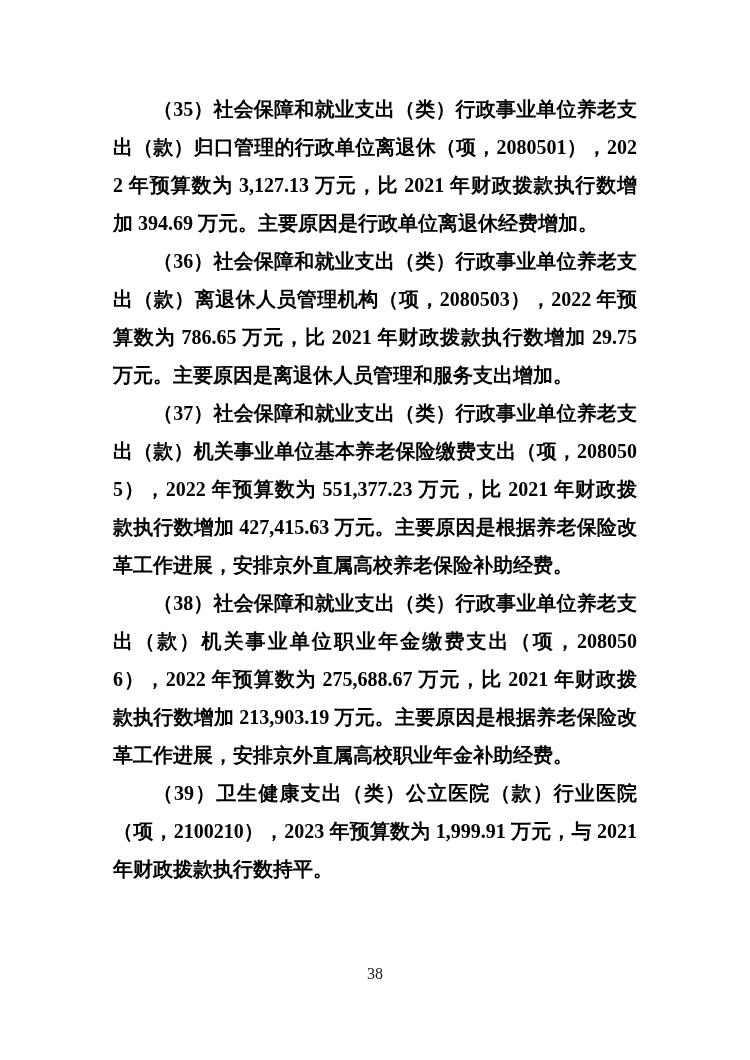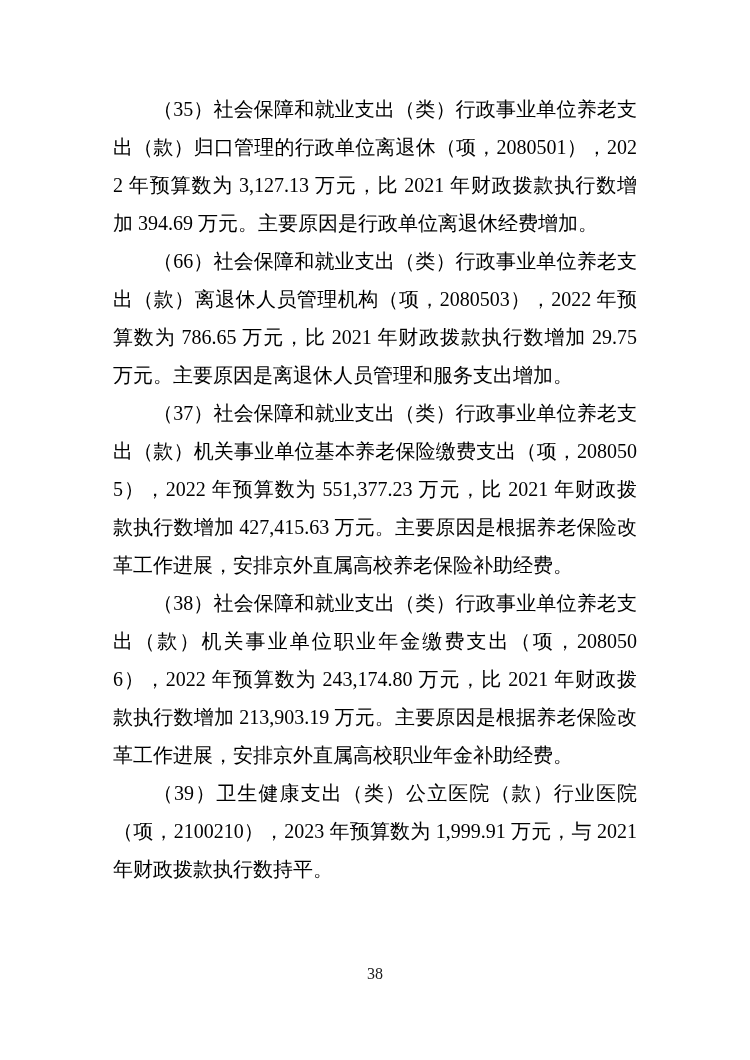--- a/index.html
+++ b/index.html
@@ -32,38 +32,39 @@
   .content p {
     margin: 0;
     padding: 0;
     font-size: 20px;
     line-height: 38px;
     text-align: justify;
     text-justify: inter-ideograph;
     text-indent: 2em;
     word-break: break-all;
     color: #000000;
+    font-weight: bold;
   }
   .page-number {
     position: absolute;
     left: 0;
     top: 966px;
     width: 750px;
     text-align: center;
     font-size: 16px;
     line-height: 16px;
     color: #1a1a1a;
     font-family: "Liberation Serif", "DejaVu Serif", serif;
   }
 </style>
 </head>
 <body>
 
 <div class="page">
   <div class="content">
     <p>（35）社会保障和就业支出（类）行政事业单位养老支出（款）归口管理的行政单位离退休（项，2080501），2022 年预算数为 3,127.13 万元，比 2021 年财政拨款执行数增加 394.69 万元。主要原因是行政单位离退休经费增加。</p>
-    <p>（66）社会保障和就业支出（类）行政事业单位养老支出（款）离退休人员管理机构（项，2080503），2022 年预算数为 786.65 万元，比 2021 年财政拨款执行数增加 29.75 万元。主要原因是离退休人员管理和服务支出增加。</p>
+    <p>（36）社会保障和就业支出（类）行政事业单位养老支出（款）离退休人员管理机构（项，2080503），2022 年预算数为 786.65 万元，比 2021 年财政拨款执行数增加 29.75 万元。主要原因是离退休人员管理和服务支出增加。</p>
     <p>（37）社会保障和就业支出（类）行政事业单位养老支出（款）机关事业单位基本养老保险缴费支出（项，2080505），2022 年预算数为 551,377.23 万元，比 2021 年财政拨款执行数增加 427,415.63 万元。主要原因是根据养老保险改革工作进展，安排京外直属高校养老保险补助经费。</p>
-    <p>（38）社会保障和就业支出（类）行政事业单位养老支出（款）机关事业单位职业年金缴费支出（项，2080506），2022 年预算数为 243,174.80 万元，比 2021 年财政拨款执行数增加 213,903.19 万元。主要原因是根据养老保险改革工作进展，安排京外直属高校职业年金补助经费。</p>
+    <p>（38）社会保障和就业支出（类）行政事业单位养老支出（款）机关事业单位职业年金缴费支出（项，2080506），2022 年预算数为 275,688.67 万元，比 2021 年财政拨款执行数增加 213,903.19 万元。主要原因是根据养老保险改革工作进展，安排京外直属高校职业年金补助经费。</p>
     <p>（39）卫生健康支出（类）公立医院（款）行业医院（项，2100210），2023 年预算数为 1,999.91 万元，与 2021 年财政拨款执行数持平。</p>
   </div>
   <div class="page-number">38</div>
 </div>
 
 </body></html>

